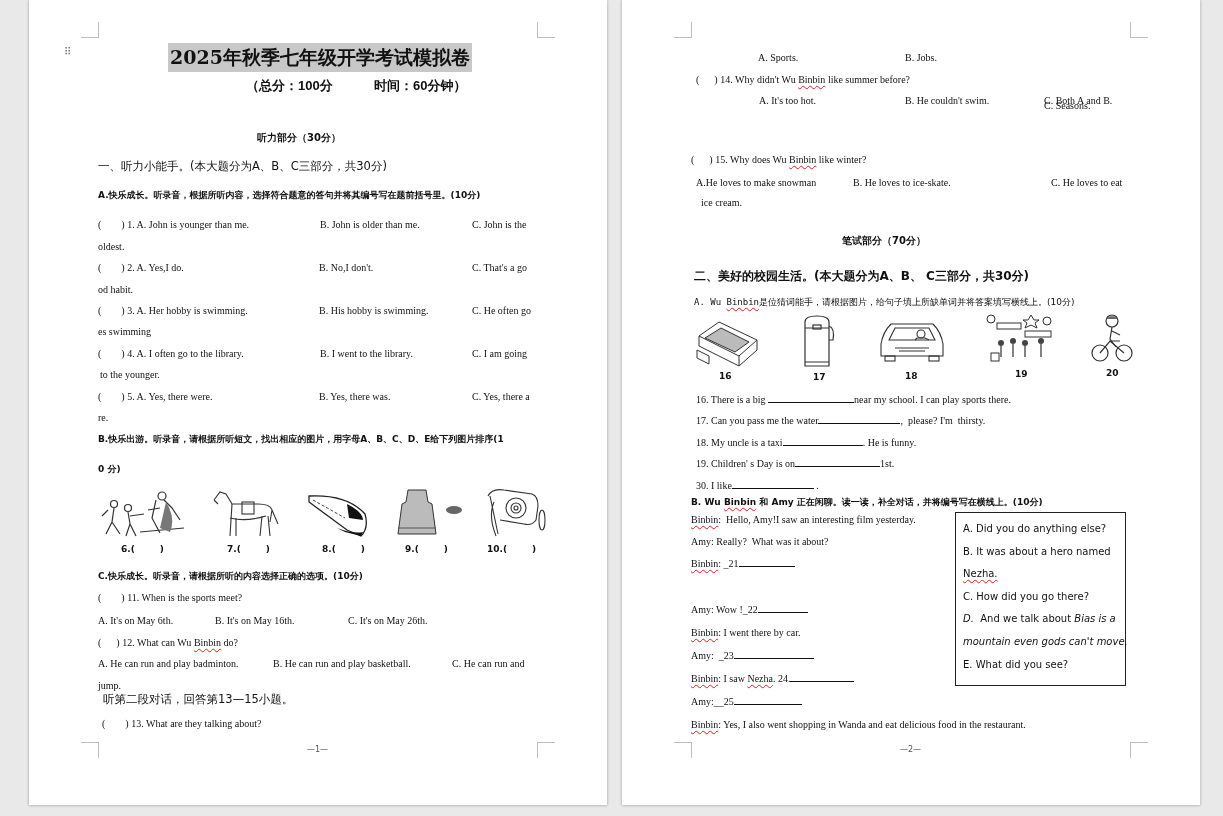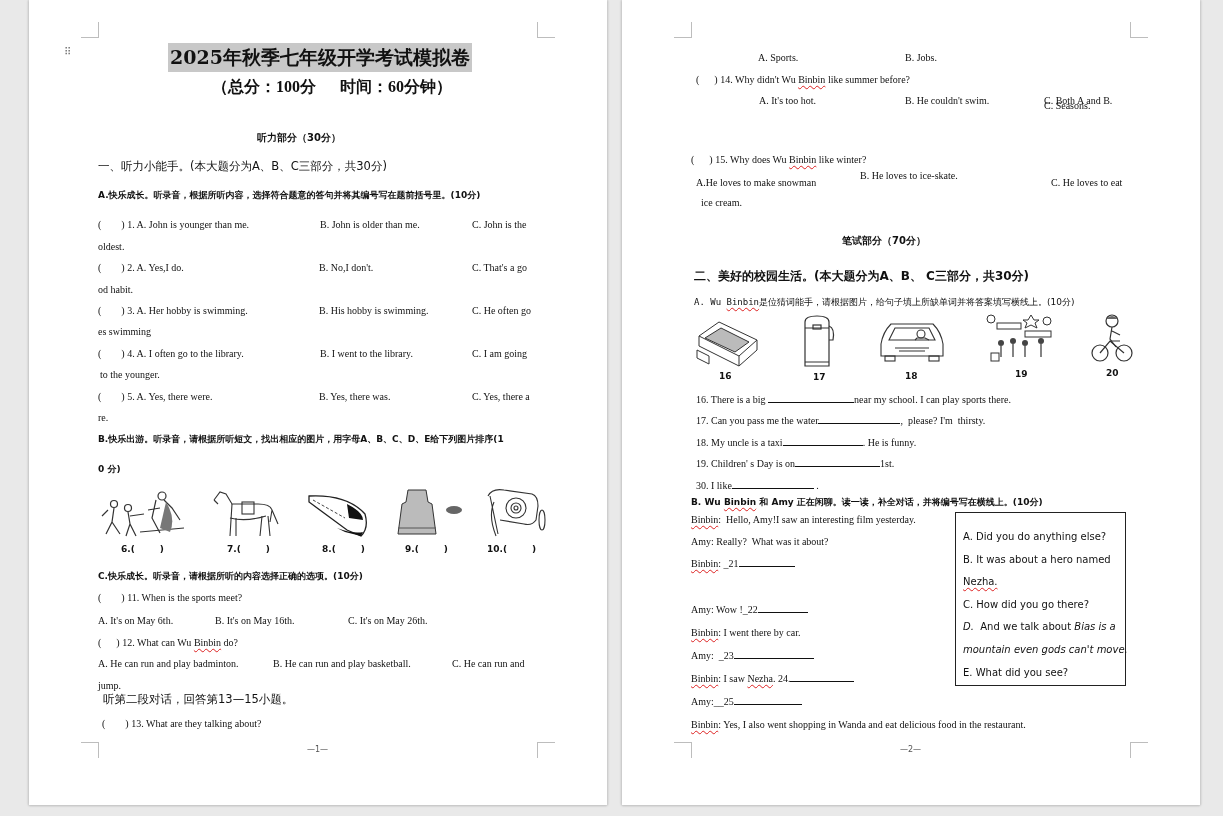--- a/index.html
+++ b/index.html
@@ -10,32 +10,32 @@
   #page2 { left: 622px; width: 578px; }
   .crop { position: absolute; width: 18px; height: 16px; border-color: #bdbdbd; border-style: solid; border-width: 0; }
   .crop.tl { border-right-width: 1px; border-bottom-width: 1px; }
   .crop.tr { border-left-width: 1px; border-bottom-width: 1px; }
   .crop.bl { border-right-width: 1px; border-top-width: 1px; }
   .crop.br { border-left-width: 1px; border-top-width: 1px; }
   .abs { position: absolute; white-space: nowrap; }
   .t { font-size: 10px; }
   .handle { position: absolute; left: 64px; top: 49px; width: 10px; height: 14px; color:#777; font-size: 10px; line-height: 5px; letter-spacing: 1px; cursor: move; font-family:"DejaVu Sans",sans-serif;}
   .title { position: absolute; left: 168px; top: 43px; width: 304px; height: 29px; background: #c8c8c8; font-family: "DejaVu Serif", serif; font-size: 19px; font-weight: bold; line-height: 29px; text-align: center; }
-  .subtitle { font-family: Liberation Serif, serif; font-size: 16px; font-weight: bold; }
+  .subtitle { font-family: Liberation Sans, sans-serif; font-size: 13px; font-weight: bold; margin-left: 34px; }
   .sec-h { font-family: "DejaVu Sans", sans-serif; font-size: 10px; font-weight: bold; }
   .part-h { font-family: "DejaVu Sans", sans-serif; font-size: 11.5px; }
   .part-h.bold { font-weight: bold; font-size: 12px; }
   .inst { font-family: "DejaVu Sans", sans-serif; font-size: 9px; font-weight: bold; }
   .inst2 { font-family: "DejaVu Sans Mono", monospace; font-size: 9px; }
   .sq { text-decoration: underline wavy #d22; text-decoration-thickness: 1px; text-underline-offset: 2px; }
   .blank { display: inline-block; border-bottom: 1px solid #111; height: 9px; vertical-align: baseline; }
   .pic { position: absolute; }
   .pic svg { display: block; }
   .piclabel { position: absolute; font-family: "DejaVu Sans", sans-serif; font-weight: bold; font-size: 9px; white-space: nowrap; }
-  .optbox { position: absolute; left: 955px; top: 512px; width: 171px; height: 174px; border: 1px solid #222; padding: 13px 0 0 7px; font-family: "DejaVu Sans", sans-serif; font-size: 10px; }
+  .optbox { position: absolute; left: 955px; top: 512px; width: 171px; height: 174px; border: 1px solid #222; padding: 5px 0 0 7px; font-family: "DejaVu Sans", sans-serif; font-size: 10px; }
   .optbox div { height: 22.6px; line-height: 22.6px; white-space: nowrap; }
   .optbox .it { font-style: italic; }
   .pagenum { position: absolute; font-family: "DejaVu Sans", sans-serif; font-size: 8px; color: #555; }
 </style>
 </head>
 <body>
 
 <div id="page1" class="page"></div>
 <div id="page2" class="page"></div>
 
@@ -167,21 +167,21 @@
 <div class="abs t" style="left:905px;top:52px;">B. Jobs.</div>
 <div class="abs t" style="left:1044px;top:52px;margin-top:48px;">C. Seasons.</div>
 
 <div class="abs t" style="left:696px;top:74px;white-space:pre;"><span>(      ) 14. Why didn't Wu </span><span class="sq">Binbin</span><span> like summer before?</span></div>
 <div class="abs t" style="left:759px;top:95px;">A. It's too hot.</div>
 <div class="abs t" style="left:905px;top:95px;">B. He couldn't swim.</div>
 <div class="abs t" style="left:1044px;top:95px;">C. Both A and B.</div>
 
 <div class="abs t" style="left:691px;top:154px;white-space:pre;"><span>(      ) 15. Why does Wu </span><span class="sq">Binbin</span><span> like winter?</span></div>
 <div class="abs t" style="left:696px;top:177px;">A.He loves to make snowman</div>
-<div class="abs t" style="left:853px;top:170px;margin-left:7px;">B. He loves to ice-skate.</div>
+<div class="abs t" style="left:853px;top:177px;">B. He loves to ice-skate.</div>
 <div class="abs t" style="left:1051px;top:177px;">C. He loves to eat</div>
 <div class="abs t" style="left:701px;top:197px;">ice cream.</div>
 
 <div class="abs sec-h" style="left:842px;top:234px;">笔试部分（70分）</div>
 <div class="abs part-h bold" style="left:694px;top:268px;">二、美好的校园生活。(本大题分为A、B、 C三部分，共30分)</div>
 <div class="abs inst2" style="left:694px;top:296px;white-space:pre;"><span>A. Wu </span><span class="sq">Binbin</span><span style="font-family:'DejaVu Sans',sans-serif;">是位猜词能手，请根据图片，给句子填上所缺单词并将答案填写横线上。(10分)</span></div>
 
 <div class="pic" style="left:695px;top:316px;">
   <svg width="64" height="52" viewBox="0 0 64 52">
       <g fill="none" stroke="#333" stroke-width="1">

